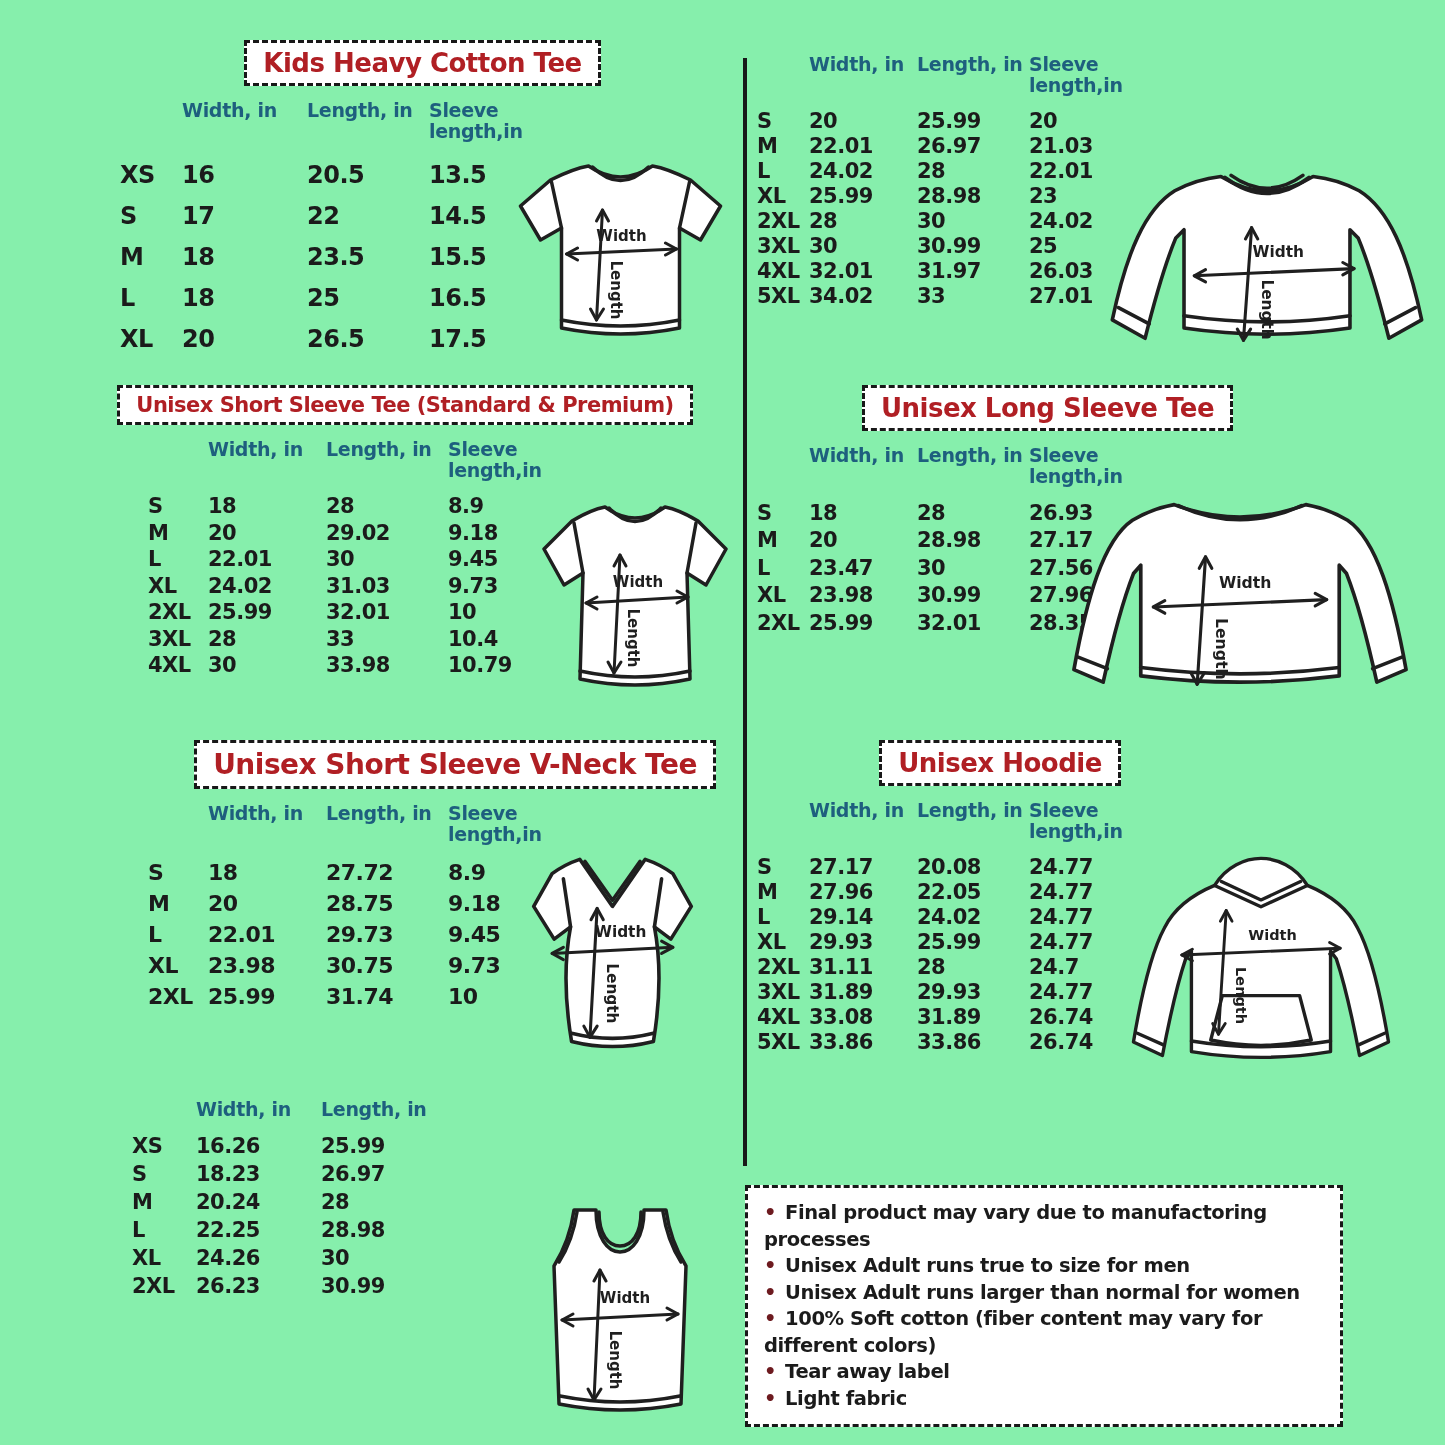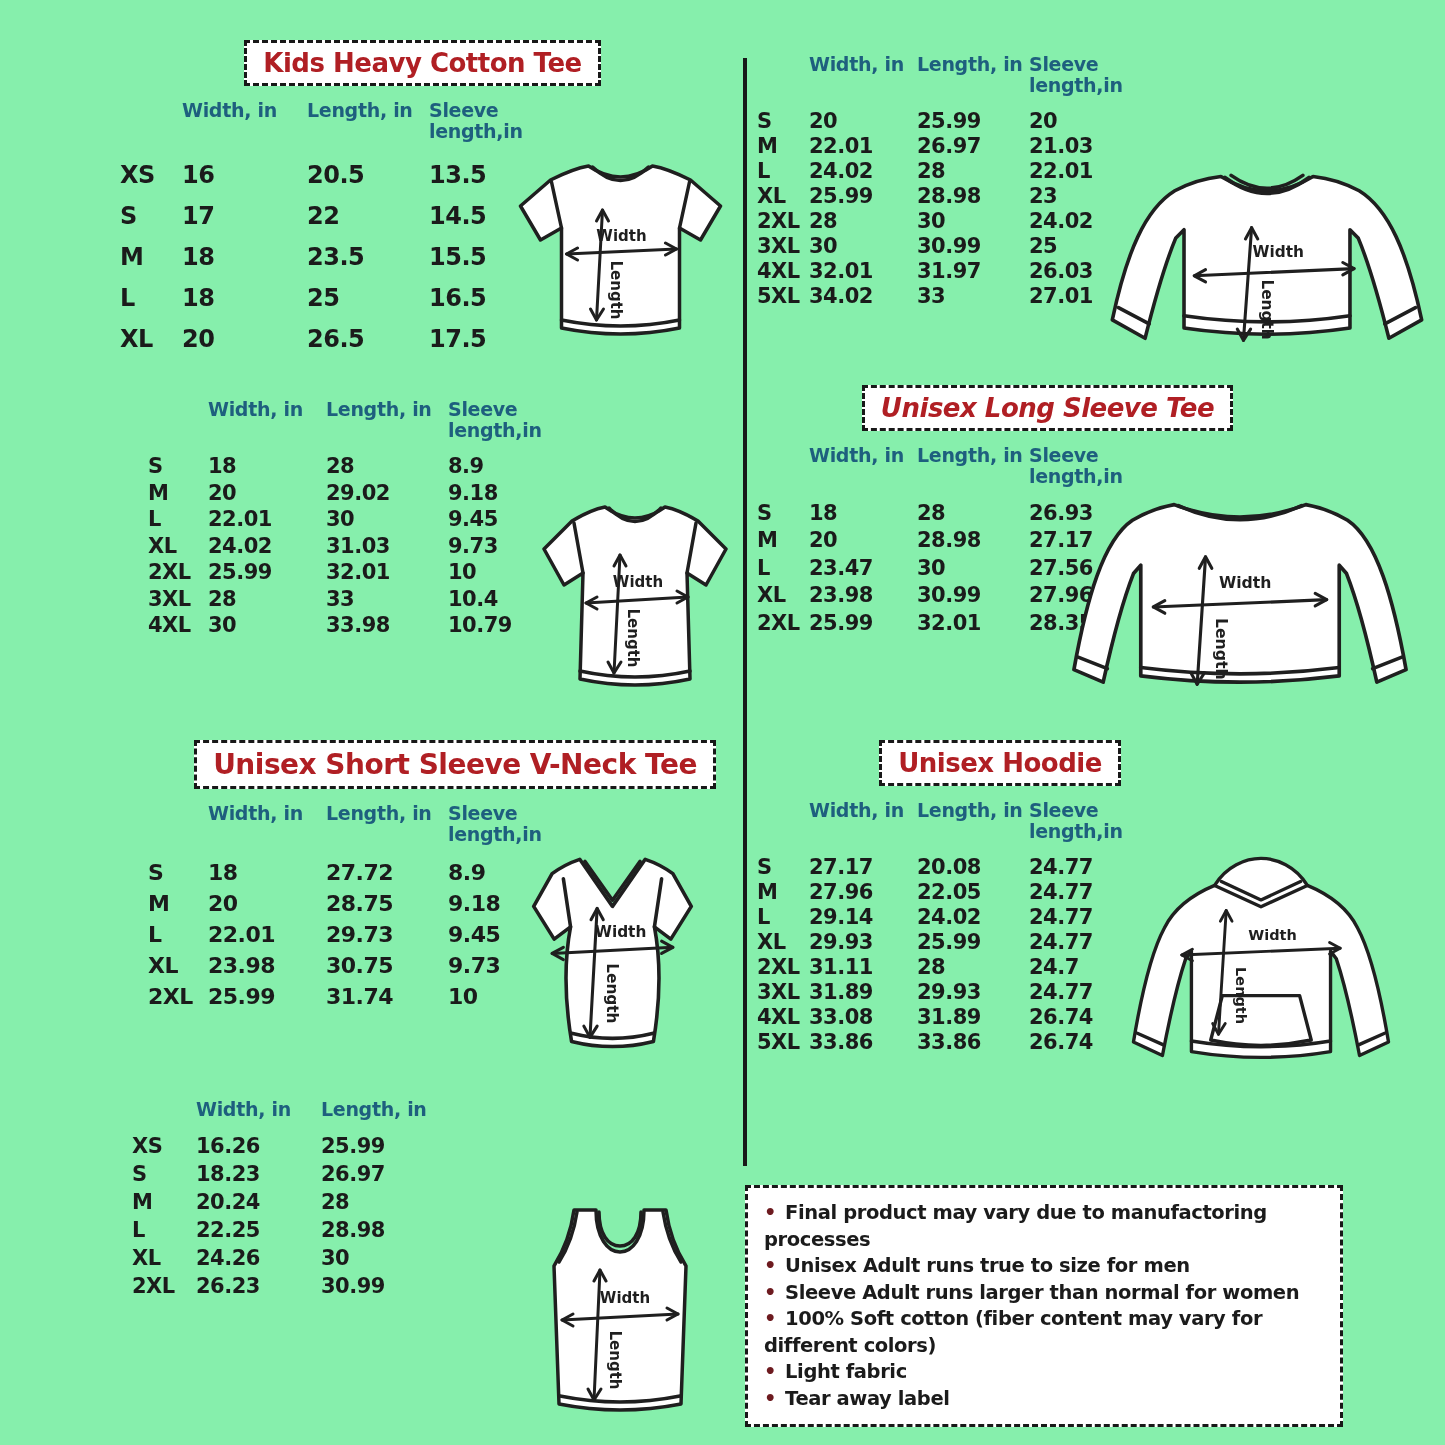--- a/index.html
+++ b/index.html
@@ -179,20 +179,23 @@
         <path class="arrow" d="M96 115 L252 108"></path>
         <path class="arrow" d="M107 109 L96 115 L107 121"></path>
           <path class="arrow" d="M241 102 L252 108 L241 114"></path>
         <text x="178" y="97">Width</text>
         <text x="162" y="148" transform="rotate(90 162 148)">Length</text>
       </g>
     </svg>
   </section>
 
   <section class="panel" style="left:100px;top:385px;width:645px;height:355px;">
+    <div class="title-row" style="margin-right:35px;">
+      <span class="title-box" style="font-size:21px;">Unisex Short Sleeve Tee (Standard &amp; Premium)</span>
+    </div>
     <div class="size-table" style="--rh:26.5px;--fs:21px;--cols:60px 118px 122px 115px;margin-left:48px;">
         <div class="trow head">
           <div class="hcell"></div>
           <div class="hcell">Width, in</div>
           <div class="hcell">Length, in</div>
           <div class="hcell">Sleeve length,in</div>
         </div>
         <div class="trow">
           <div class="cell">S</div>
           <div class="cell">18</div>
@@ -251,21 +254,21 @@
         <path class="arrow" d="M56 110 L158 104"></path>
         <path class="arrow" d="M67 104 L56 110 L67 116"></path>
           <path class="arrow" d="M147 98 L158 104 L147 110"></path>
         <text x="108" y="94">Width</text>
         <text x="98" y="145" transform="rotate(90 98 145)">Length</text>
       </g>
     </svg>
   </section>
 
   <section class="panel" style="left:755px;top:385px;width:690px;height:355px;">
-    <div class="title-row" style="margin-right:105px;font-style:italic;">
+    <div class="title-row" style="margin-right:105px;">
       <span class="title-box">Unisex Long Sleeve Tee</span>
     </div>
     <div class="size-table" style="--rh:27.5px;--fs:21px;--cols:52px 108px 112px 105px;margin-left:2px;">
         <div class="trow head">
           <div class="hcell"></div>
           <div class="hcell">Width, in</div>
           <div class="hcell">Length, in</div>
           <div class="hcell">Sleeve length,in</div>
         </div>
         <div class="trow">
@@ -522,20 +525,20 @@
         <text x="85" y="103">Width</text>
         <text x="70" y="160" transform="rotate(90 70 160)">Length</text>
       </g>
     </svg>
   </section>
 
   <section class="notes" style="left:745px;top:1185px;width:560px;">
     <ul>
       <li><span class="bullet">•</span><span>Final product may vary due to manufactoring processes</span></li>
       <li><span class="bullet">•</span><span>Unisex Adult runs true to size for men</span></li>
-      <li><span class="bullet">•</span><span>Sleeve Adult runs larger than normal for women</span></li>
+      <li><span class="bullet">•</span><span>Unisex Adult runs larger than normal for women</span></li>
       <li><span class="bullet">•</span><span>100% Soft cotton (fiber content may vary for different colors)</span></li>
+      <li><span class="bullet">•</span><span>Tear away label</span></li>
       <li><span class="bullet">•</span><span>Light fabric</span></li>
-      <li><span class="bullet">•</span><span>Tear away label</span></li>
     </ul>
   </section>
 
 </div>
 
 </body></html>

